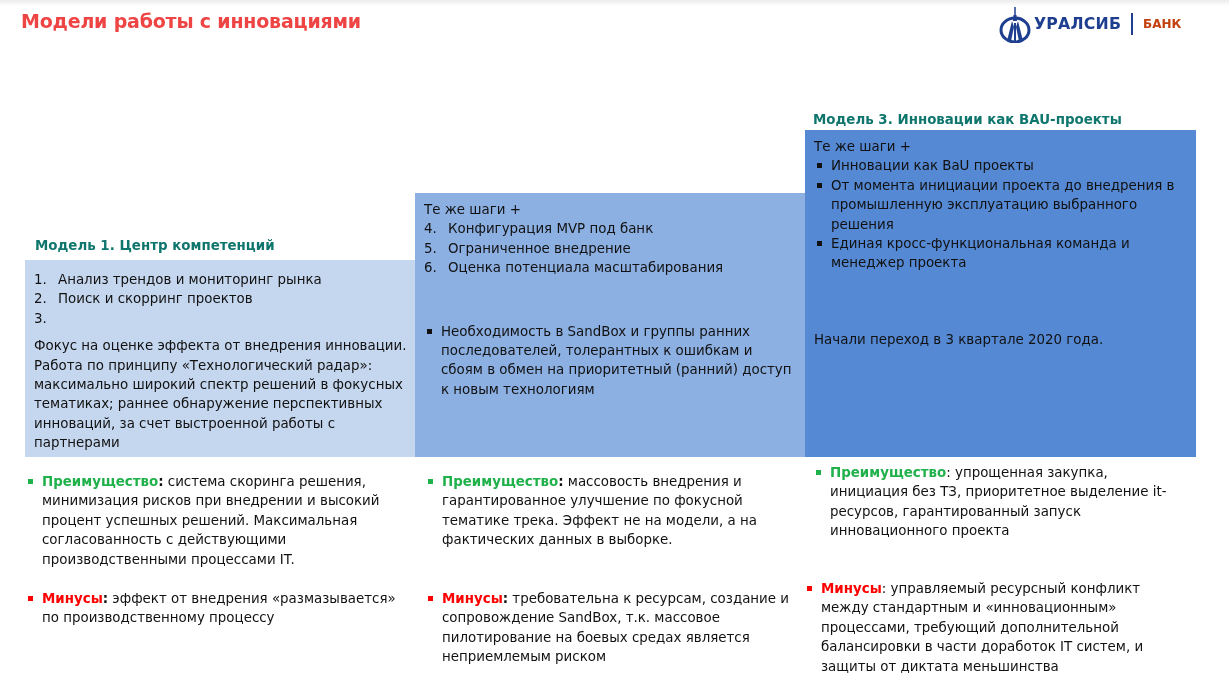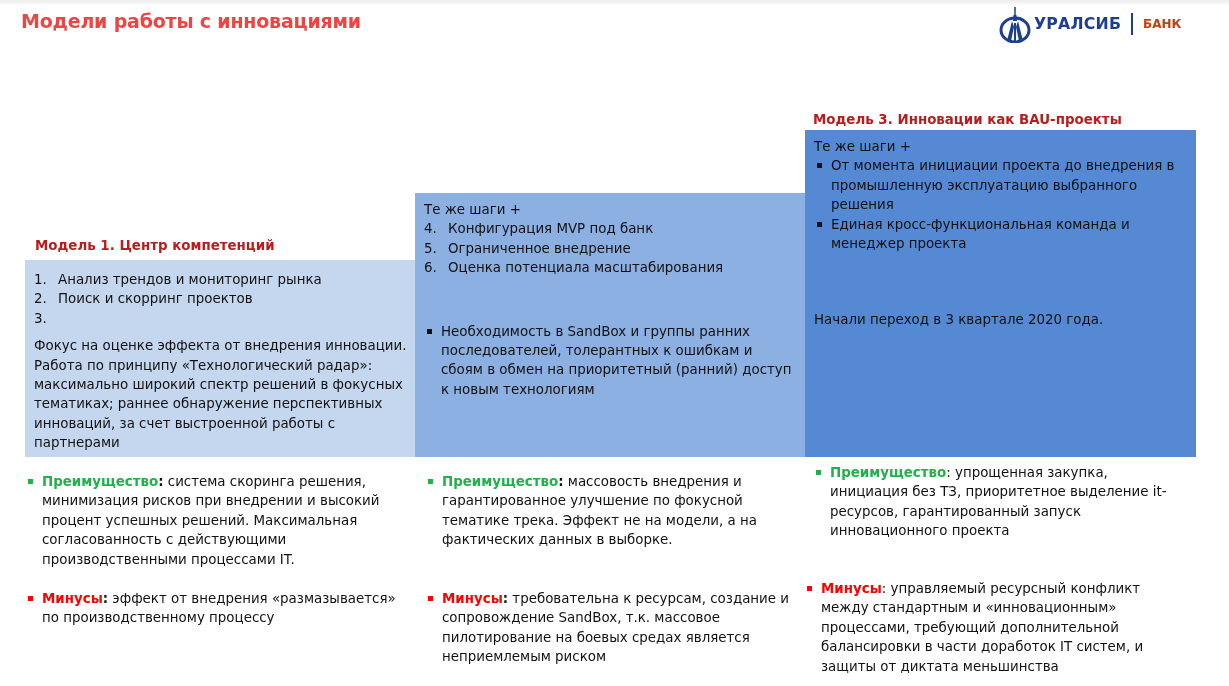--- a/index.html
+++ b/index.html
@@ -13,21 +13,21 @@
     background:linear-gradient(#ececec,#ffffff); }
   .title { position:absolute; left:21px; top:10px; font-size:19px; font-weight:bold;
     color:#ef4444; letter-spacing:-0.2px; }
   .logo { position:absolute; left:998px; top:4px; height:40px; display:flex; align-items:center; }
   .logo-mark { width:34px; height:38px; }
   .logo-name { font-family:"DejaVu Sans", sans-serif; font-weight:bold; font-size:15px; color:#1e3f8f;
     margin-left:4px; letter-spacing:0.2px; transform:scaleX(1.05); }
   .logo-sep { width:2px; height:22px; background:#1e3f8f; margin:0 10px 0 12px; }
   .logo-bank { font-weight:bold; font-size:12px; color:#c2410c; }
 
-  .mhead { position:absolute; font-size:13.4px; font-weight:bold; color:#b91c1c; white-space:nowrap; }
+  .mhead { position:absolute; font-size:13.4px; font-weight:bold; color:#0f766e; white-space:nowrap; }
   .box { position:absolute; box-sizing:border-box; font-size:13.4px; line-height:19.4px; color:#111; }
   .box1 { left:25px; top:260px; width:391px; height:197px; background:#c5d7ef; padding:10px 8px 0 9px; }
   .box2 { left:415px; top:193px; width:391px; height:264px; background:#8db0e3; padding:7px 8px 0 9px; }
   .box3 { left:805px; top:130px; width:391px; height:327px; background:#5589d4; padding:7px 8px 0 9px; }
 
   ol, ul { margin:0; padding:0; list-style:none; }
   .num-item { display:flex; }
   .num-item .n { width:24px; flex:none; }
   .bul-item { display:flex; }
   .bul-item .b { width:17px; flex:none; position:relative; }
@@ -105,20 +105,21 @@
       </li>
   </ul>
 </div>
 
 <div class="mhead" style="left:813px; top:112px;">Модель 3. Инновации как BAU-проекты</div>
 <div class="box box3">
   <div>Те же шаги +</div>
   <ul>
     <li class="bul-item">
         <span class="b"></span>
+        <span>Инновации как BaU проекты</span>
       </li>
     <li class="bul-item">
         <span class="b"></span>
         <span>От момента инициации проекта до внедрения в промышленную эксплуатацию выбранного решения</span>
       </li>
     <li class="bul-item">
         <span class="b"></span>
         <span>Единая кросс-функциональная команда и менеджер проекта</span>
       </li>
   </ul>

